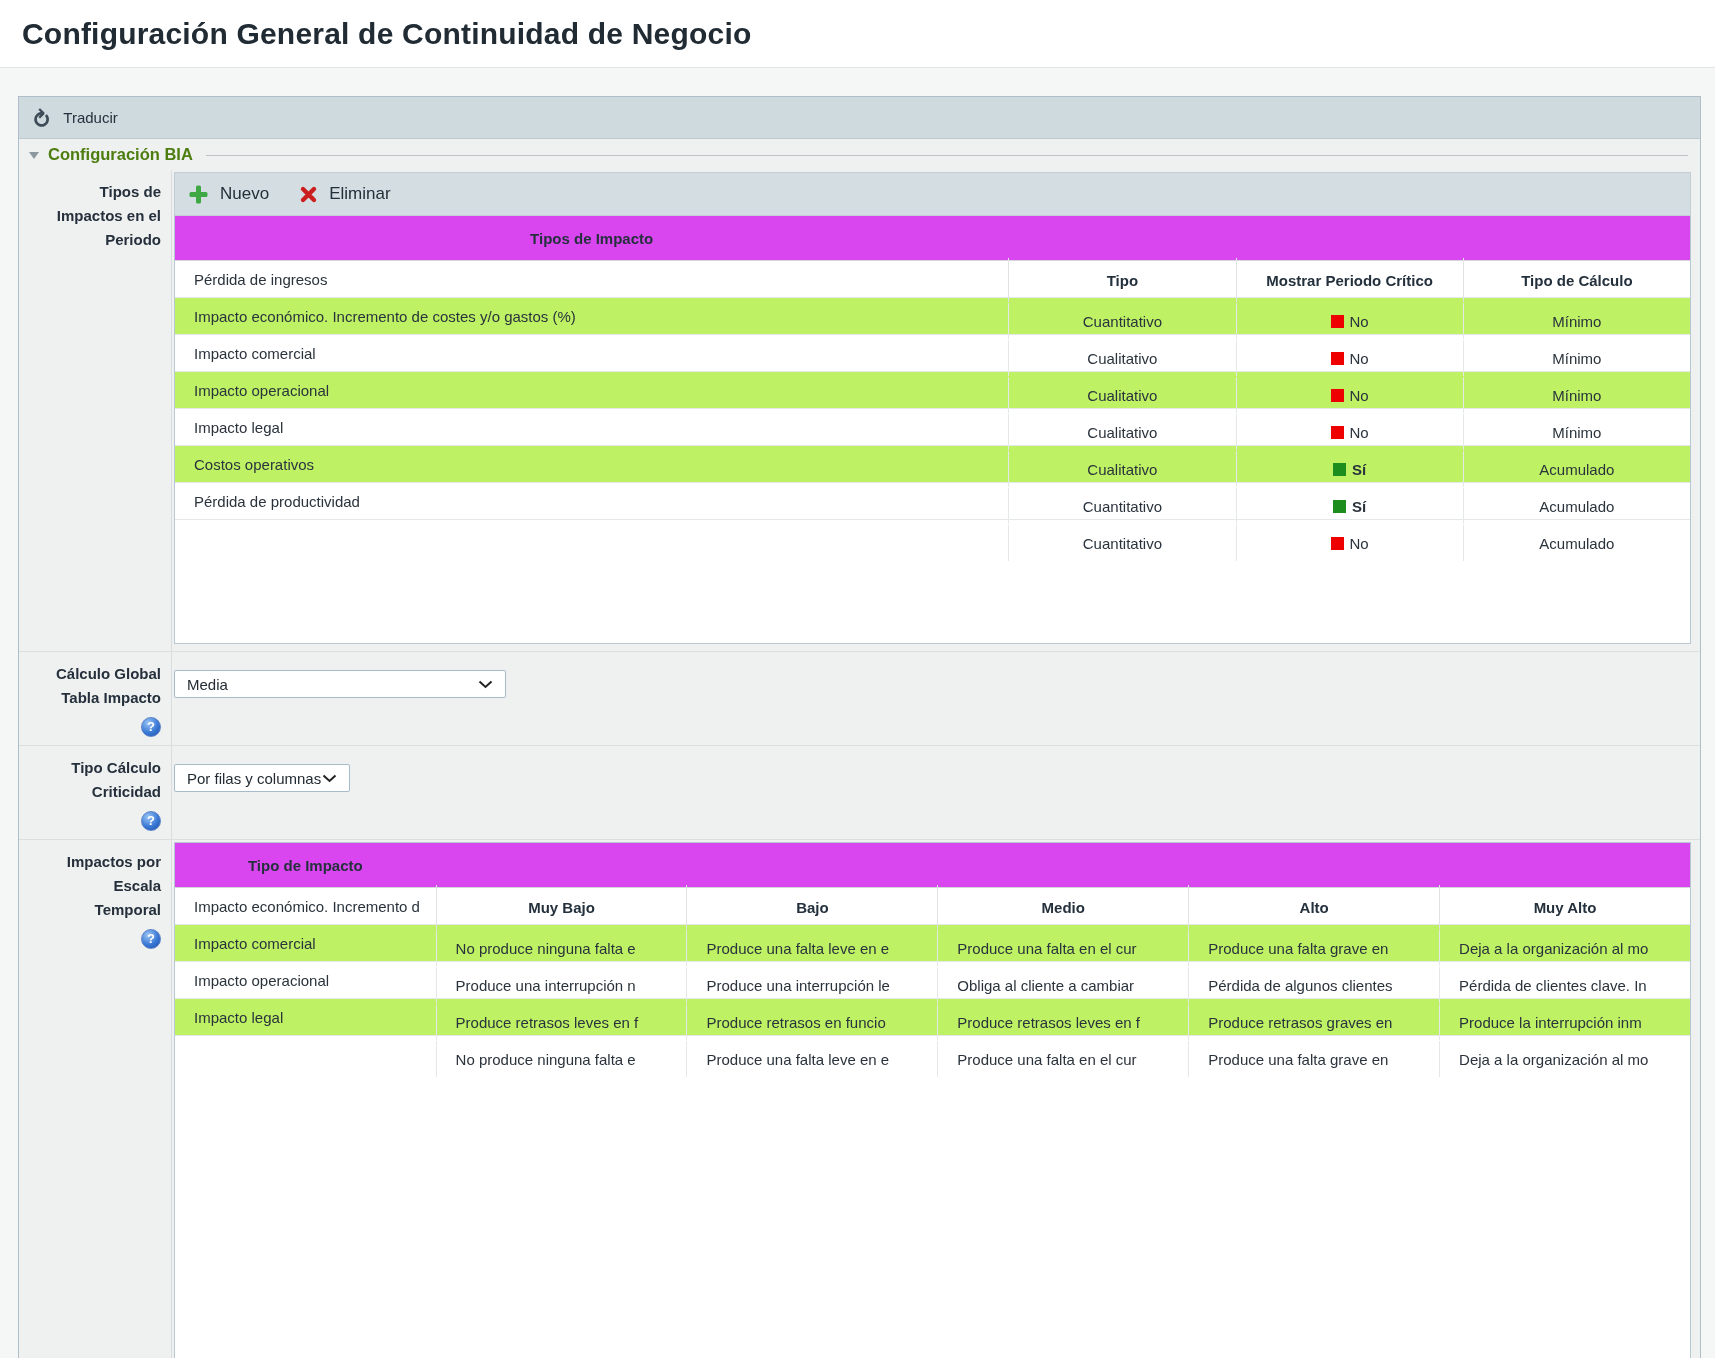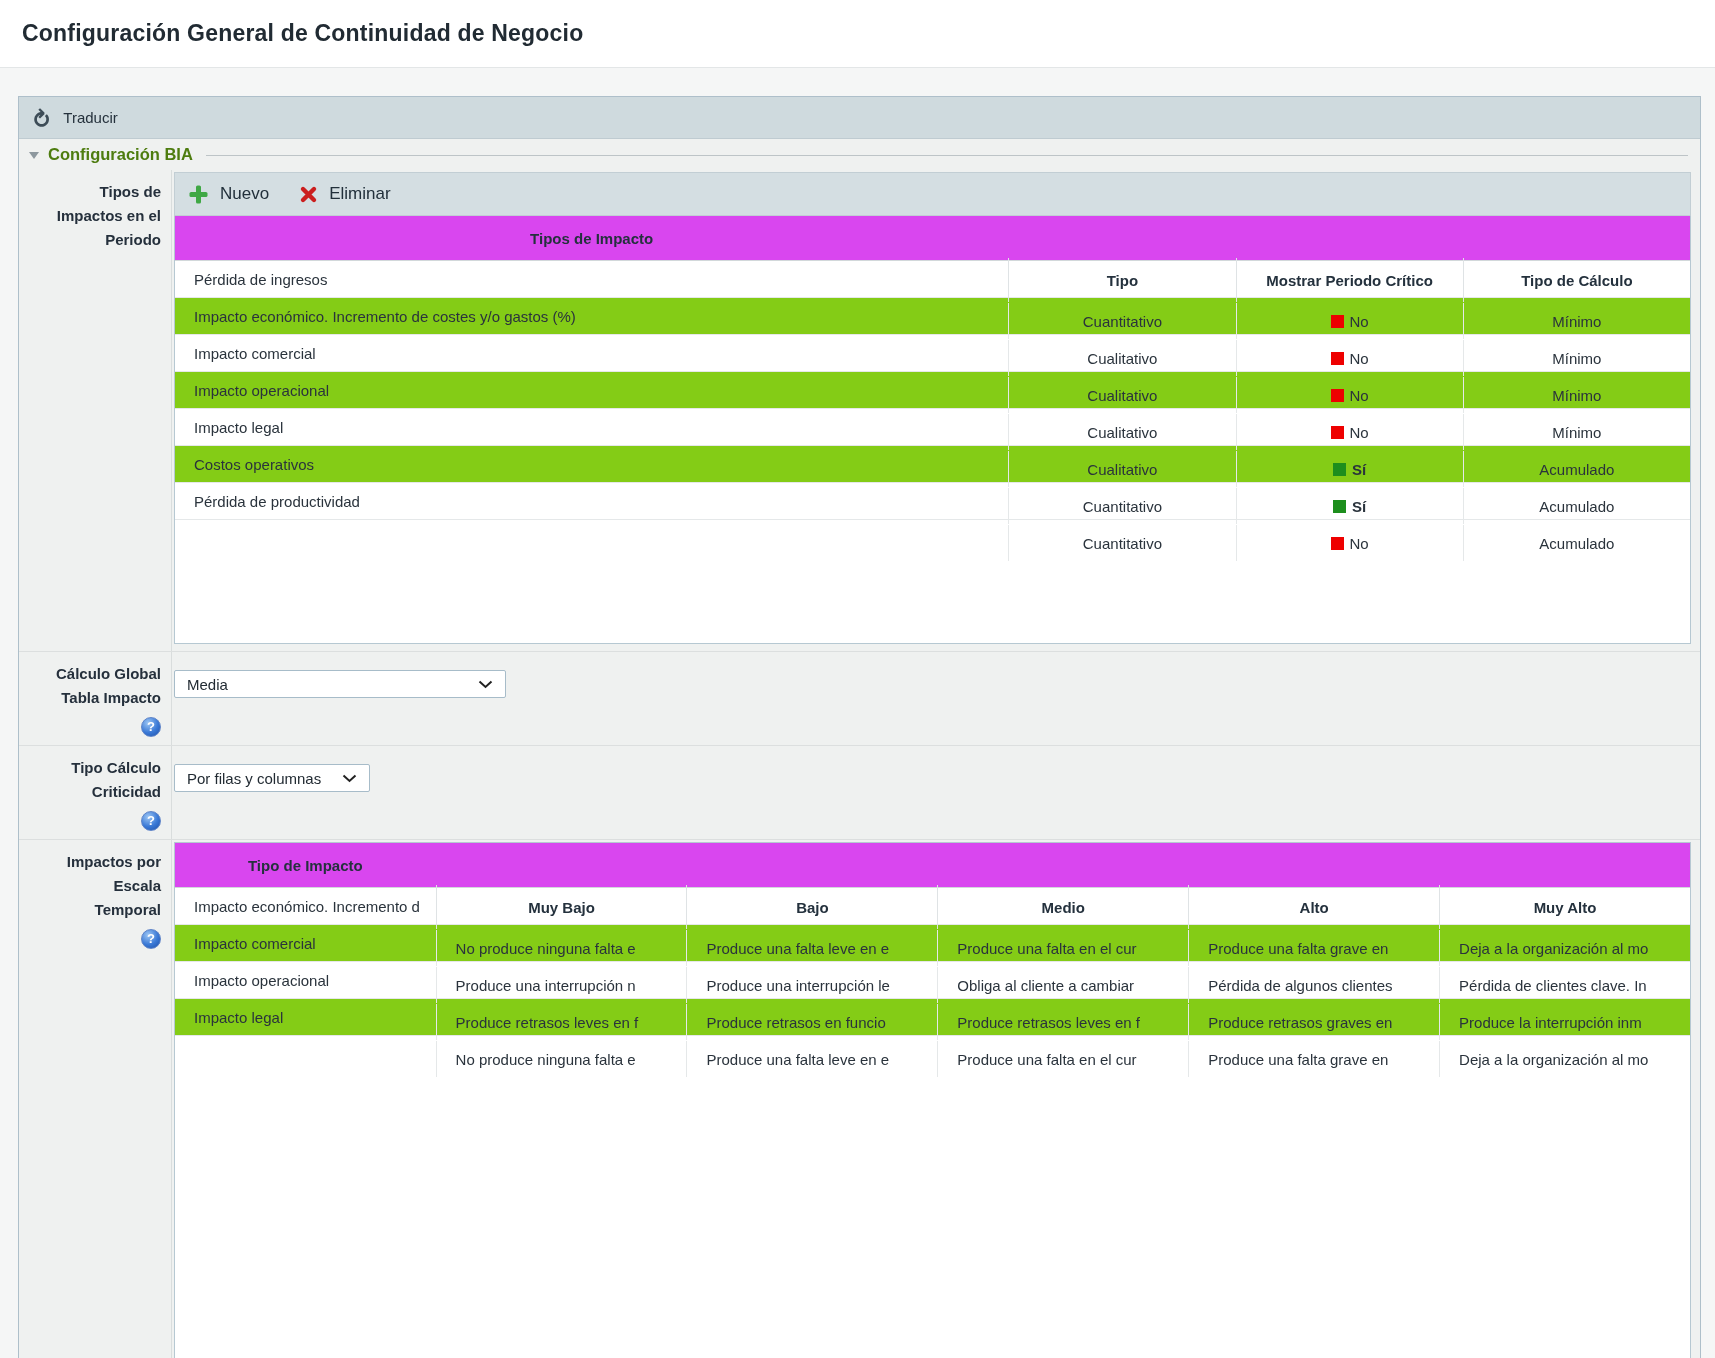--- a/index.html
+++ b/index.html
@@ -2,21 +2,21 @@
 <html><head>
 <meta charset="utf-8">
 <style>
   * { margin:0; padding:0; box-sizing:border-box; }
   html,body { width:1715px; height:1358px; overflow:hidden; }
   body { font-family:"Liberation Sans", sans-serif; background:#f5f6f6; color:#25303c; }
 
   
   .titlebar { height:68px; background:#ffffff; border-bottom:1px solid #e3e6e7;
               display:flex; align-items:center; padding:0 22px; }
-  .titlebar h1 { font-size:23px; font-weight:600; color:#212b33; letter-spacing:.2px; }
+  .titlebar h1 { font-size:30px; font-weight:600; color:#212b33; letter-spacing:.2px; }
 
   
   .page-body { height:1290px; padding:28px 14px 0 18px; background:#f5f6f6; }
   .panel { width:1683px; height:1262px; background:#eff1f0;
            border:1px solid #aebfca; border-bottom:none; overflow:hidden; }
 
   
   .toolbar-top { height:42px; background:#cfdade; border-bottom:1px solid #bfcbd1;
                  display:flex; align-items:center; padding:0 14px; gap:11px; cursor:pointer; }
   .sync-glyph { font-family:"DejaVu Sans", sans-serif; font-size:23px; line-height:1;
@@ -46,21 +46,21 @@
   .grid-toolbar { height:44px; background:#d4dee2; border:1px solid #c2ced4;
                   display:flex; align-items:center; padding:0 13px; gap:30px; }
   .tool-btn { display:flex; align-items:center; gap:11px; font-size:17px; color:#22303b; cursor:pointer; }
 
   
   .grid { background:#fff; border:1px solid #b6c8d2; border-top:none; overflow:hidden; }
   .grid.standalone { border-top:1px solid #b6c8d2; }
   .t-head { display:flex; height:45px; border-bottom:1px solid #d2d8da; background:#d946ef; }
   .t-head .c { font-weight:bold; font-size:15px; color:#24313d; }
   .t-row { display:flex; height:37px; font-size:15px; color:#2a333c; border-bottom:1px solid #e5e8e9; background:#fff; cursor:pointer; }
-  .t-row.alt { background:#84cc16; }
+  .t-row.alt { background:#bef264; }
   .c { display:flex; align-items:center; justify-content:center; height:100%; min-width:0;
        white-space:nowrap; overflow:hidden; }
   .c.left { justify-content:flex-start; padding-left:19px; }
   .c + .c { border-left:1px solid #e5e8e9;margin-top:42px; }
   .t-head .c + .c { border-left:1px solid #dfe3e5; }
 
   
   .tb1 .c1 { width:55%; }
   .tb1 .c2 { width:15%; }
   .tb1 .c3 { width:15%; }
@@ -77,21 +77,21 @@
   .sq.red { background:#ee0000; }
   .sq.green { background:#1d8e1d; }
   .bold { font-weight:bold; }
 
   
   .fake-select { background:#fff; border:1px solid #a7bcc9; border-radius:2px; height:28px;
                  display:flex; align-items:center; padding:0 12px; font-size:15px; color:#222b33;
                  cursor:pointer; margin-top:16px; }
   .fake-select .chev { margin-left:auto; display:flex; align-items:center; }
   .sel-media { width:332px; }
-  .sel-crit  { width:196px; }
+  .sel-crit  { width:176px; }
 
   svg { display:block; }
 </style>
 </head>
 <body>
 
 <div class="titlebar">
   <h1>Configuración General de Continuidad de Negocio</h1>
 </div>
 

